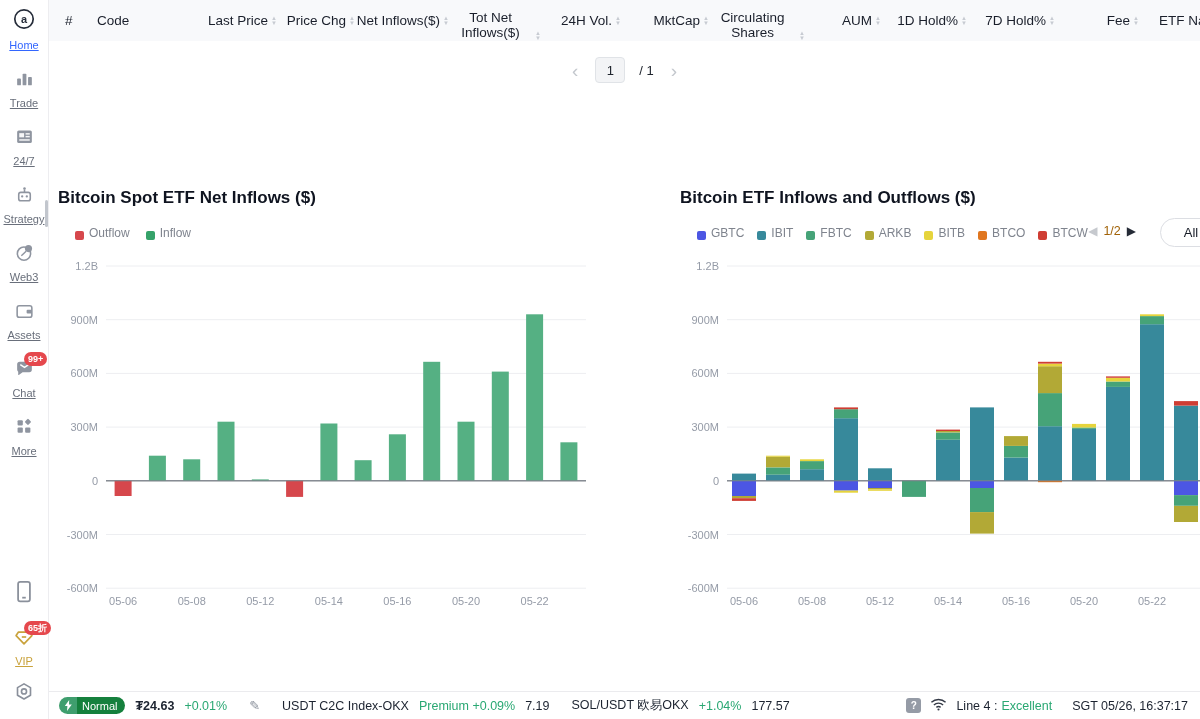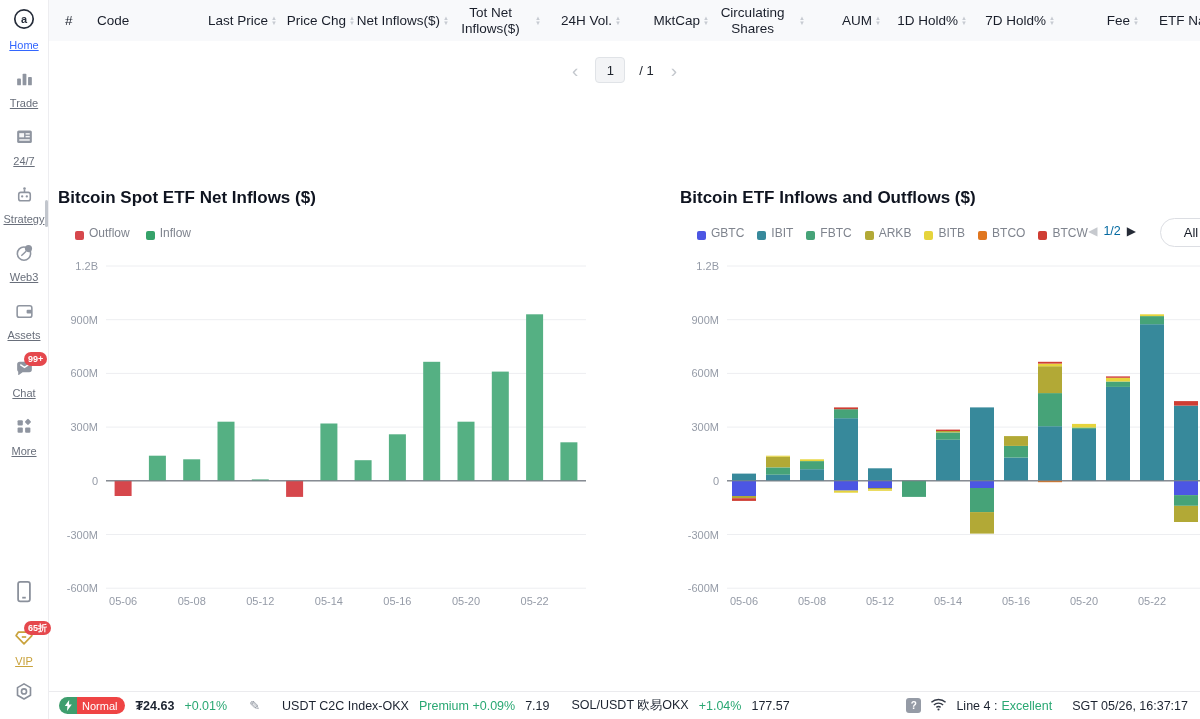--- a/index.html
+++ b/index.html
@@ -21,21 +21,21 @@
   #scrollbar-thumb { position:absolute; left:45px; top:200px; width:3px; height:27px; background:#c2c6cd; border-radius:2px; z-index:6; }
 
   
   #main { position:absolute; left:49px; top:0; width:1151px; height:719px; }
 
   
   #table-header { display:flex; align-items:center; height:41px; background:#f8f9fb; overflow:hidden; }
   .col { display:flex; align-items:center; font-size:13.5px; font-weight:500; color:#1a1f2b; height:100%; flex:none; }
   .col .lbl { line-height:1.15; }
   .col.a-right { justify-content:flex-end; text-align:right; }
-  .col.a-center { justify-content:center; text-align:center; }
+  .col.a-center { justify-content:center; text-align:center;align-items:flex-end; }
   .sort { display:inline-flex; flex-direction:column; margin-left:3px; color:#c7cbd2; font-size:6px; line-height:5px; }
 
   
   #pagination { display:flex; align-items:center; justify-content:center; gap:14px; margin-top:15px; height:28px; }
   .pg-chevron { color:#c3c7cd; font-size:19px; line-height:1; cursor:pointer; padding:0 3px; }
   #page-box { width:30px; height:26px; background:#f3f4f6; border:1px solid #e0e3e7; border-radius:4px;
               display:flex; align-items:center; justify-content:center; font-size:13px; color:#20252e; }
   #page-total { font-size:13px; color:#20252e; }
 
   
@@ -48,30 +48,30 @@
   #chart-right .leg-item { margin-right:13px; }
   .leg-swatch { width:9px; height:9px; border-radius:2px; margin-right:5px; }
   .leg-label { font-size:12px; color:#7f848e; }
   .chart-svg { display:block; margin-top:14px; }
   .tick { font-size:11px; fill:#959ba7; font-family:"Liberation Sans",sans-serif; }
 
   .series-pager { position:absolute; right:74px; top:0; display:flex; align-items:center; gap:6px; }
   .pager-arrow { font-size:12px; line-height:1; cursor:pointer; }
   .pager-arrow.disabled { color:#c6c9ce; }
   .pager-arrow.enabled { color:#252b36; }
-  .pager-text { font-size:12.5px; color:#0369a1; }
+  .pager-text { font-size:12.5px; color:#a16207; }
   #all-button { position:absolute; right:-12px; top:-6px; width:62px; height:29px; border:1px solid #dcdee3; border-radius:15px;
                 background:#fff; display:flex; align-items:center; justify-content:center; font-size:13px; color:#161b26; cursor:pointer; }
 
   
   #status-bar { position:absolute; left:0; bottom:0; width:1151px; height:28px; border-top:1px solid #ebebee;
                 display:flex; align-items:center; font-size:12.5px; color:#1c2330; padding:0 12px 0 10px; gap:10px; background:#fff; }
   #health-badge { display:flex; align-items:center; height:17px; border-radius:9px; overflow:hidden; }
   #health-badge .bolt-seg { background:#3f9e6e; height:100%; display:flex; align-items:center; padding:0 4px 0 5px; }
-  #health-badge .txt-seg { background:#ef4444; color:#fff; font-size:11px; height:100%; display:flex; align-items:center; padding:0 8px 0 5px; }
+  #health-badge .txt-seg { background:#15803d; color:#fff; font-size:11px; height:100%; display:flex; align-items:center; padding:0 8px 0 5px; }
   .green { color:#2aa873; }
   .bold { font-weight:700; }
   .dim-icon { color:#8a909b; font-size:13px; }
   .sb-gap { width:2px; }
   #status-right { margin-left:auto; display:flex; align-items:center; gap:9px; }
   #help-icon { width:15px; height:15px; background:#959ba6; border-radius:3px; color:#fff; font-size:10px; font-weight:700;
                display:flex; align-items:center; justify-content:center; }
 </style>
 </head>
 <body>

